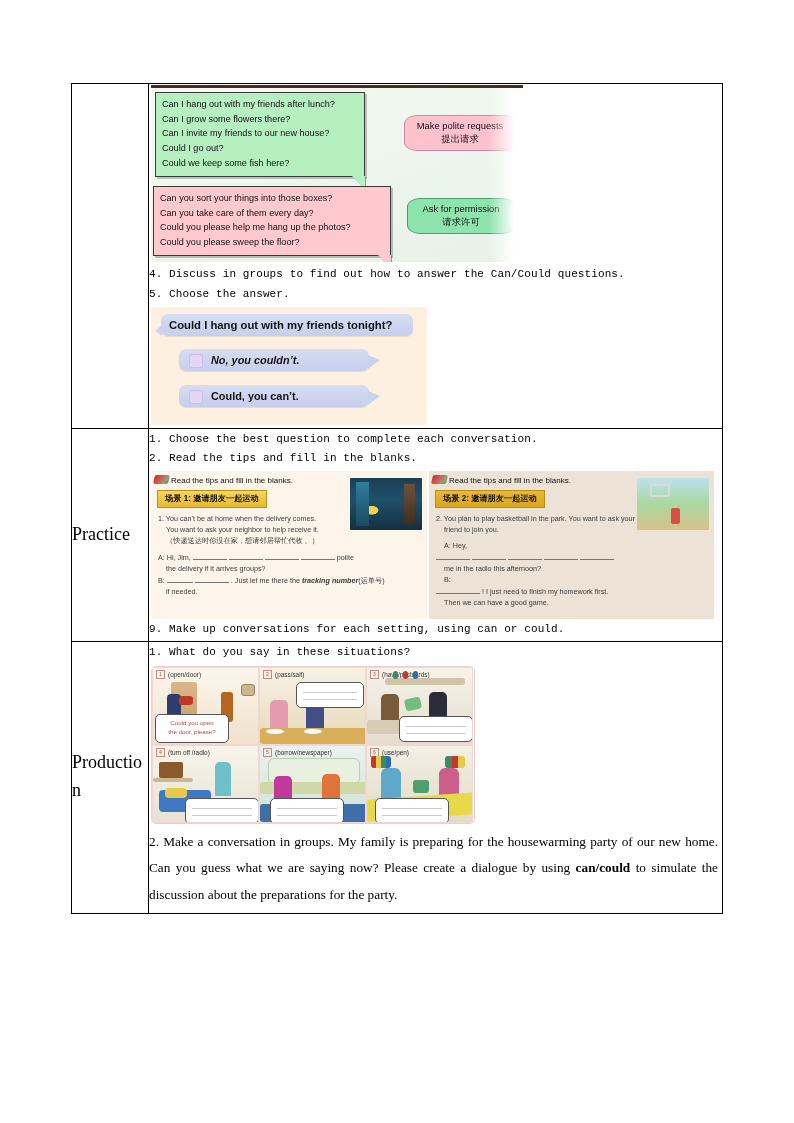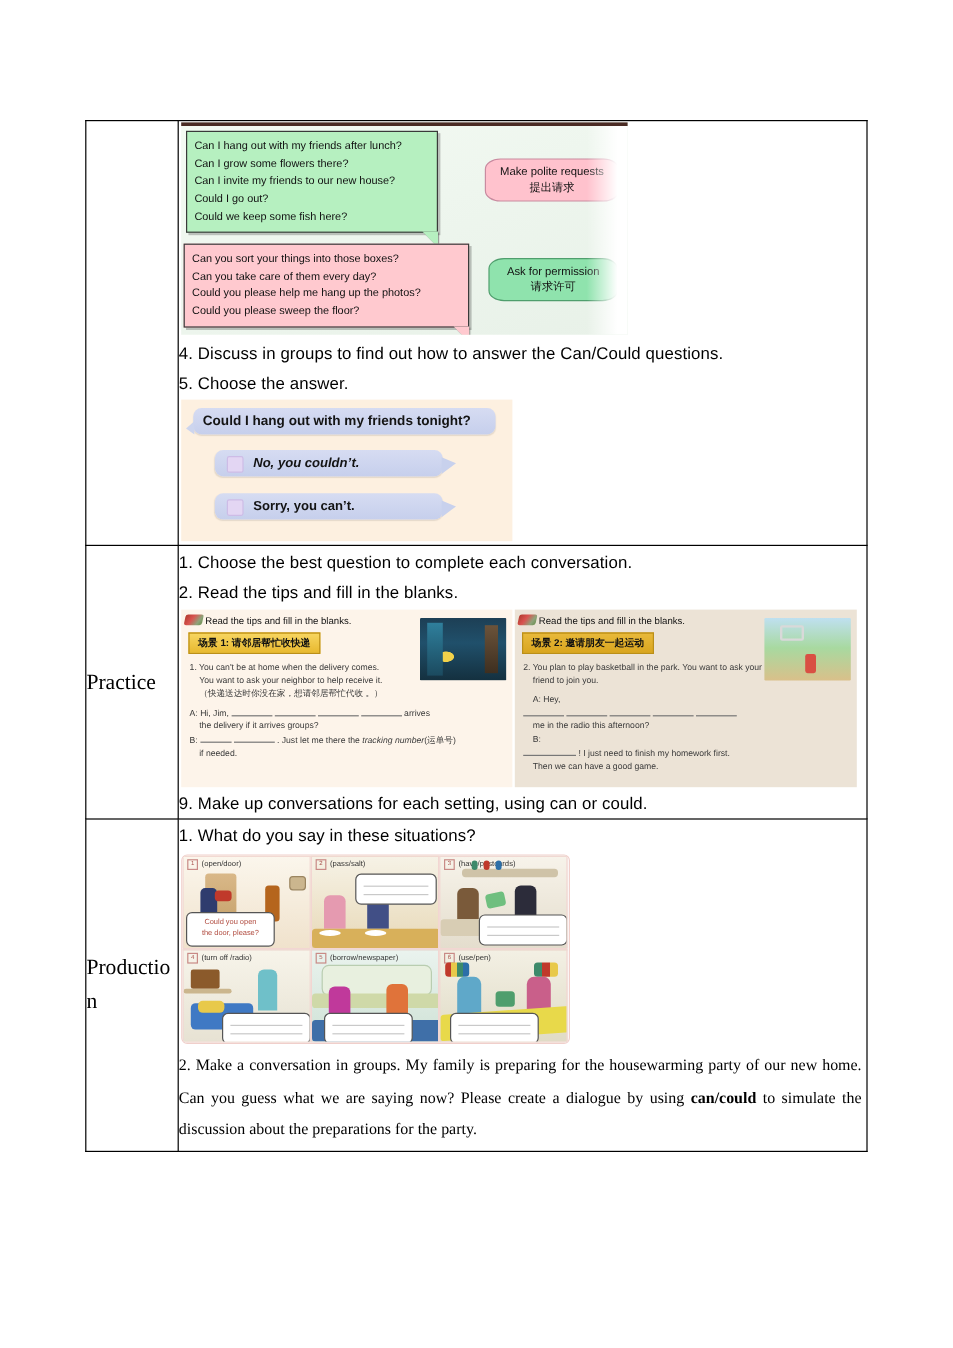--- a/index.html
+++ b/index.html
@@ -13,21 +13,21 @@
     position: relative;
     font-family: "Liberation Serif", serif;
     color: #000;
     overflow: hidden;
   }
 
   
   .lesson-table {
     position: absolute;
     left: 71px;
-    top: 100px;
+    top: 83px;
     width: 651px;
     border-collapse: collapse;
     table-layout: fixed;
   }
   .lesson-table td {
     border: 1px solid #000;
     vertical-align: top;
     padding: 0;
   }
   .col-stage { width: 77px; }
@@ -38,22 +38,22 @@
     font-size: 18px;
     line-height: 1.55;
     padding: 6px 5px 6px 6px;
     word-break: break-all;
   }
   .stage-cell.mid  { vertical-align: middle; }
 
   .body-cell { padding: 4px 4px 6px 6px; }
 
   .line {
-    font-family: Liberation Sans, sans-serif;
-    font-size: 14px;
+    font-family: Liberation Mono, monospace;
+    font-size: 11px;
     line-height: 1.62;
     margin: 2px 0 2px 0;
     letter-spacing: .1px;
   }
   .para {
     font-family: "Liberation Serif", serif;
     font-size: 13.3px;
     line-height: 2.0;
     margin: 5px 4px 4px 0;
     text-align: justify;
@@ -199,21 +199,21 @@
     background: linear-gradient(180deg,#e8b93a 0%, #d9a51f 100%);
   }
   .p-body {
     font-size: 7.2px;
     line-height: 1.52;
     padding: 6px 6px 0 7px;
     color: #3a3a3a;
   }
   .p-body .ind { padding-left: 8px; display:block; }
   .p-body .sp  { display:block; height:5px; }
-  .p-body i { font-style: italic; }
+  .p-body i { font-style: italic; font-weight: bold; }
   .u { display:inline-block; border-bottom:1px solid #777; height:7px; }
   .u-s { width: 26px; }
   .u-m { width: 34px; }
   .u-l { width: 44px; }
 
   .thumb {
     position: absolute;
     top: 7px; right: 5px;
     width: 72px; height: 52px;
     border-radius: 1px;
@@ -350,53 +350,53 @@
       <div class="line">5. Choose the answer.</div>
 
       <div class="slide-choose">
         <div class="sb sb-q">Could I hang out with my friends tonight?</div>
         <div class="sb sb-a sb-a1">
           <span class="box"></span>
           <span>No, you couldn’t.</span>
         </div>
         <div class="sb sb-a sb-a2">
           <span class="box"></span>
-          <span>Sorry, you can’t.</span>
+          <span>Could, you can’t.</span>
         </div>
       </div>
     </td>
   </tr>
 
   <tr>
     <td class="stage-cell mid">Practice</td>
     <td class="body-cell">
 
       <div class="line">1. Choose the best question to complete each conversation.</div>
       <div class="line">2. Read the tips and fill in the blanks.</div>
 
       <div class="practice-row">
 
         <div class="panel panel-left">
           <div class="p-head">
             <span class="brush"></span>
             <span>Read the tips and fill in the blanks.</span>
           </div>
-          <div class="scene-tag">场景 1: 请邻居帮忙收快递</div>
+          <div class="scene-tag">场景 1: 邀请朋友一起运动</div>
           <div class="thumb thumb-hall"></div>
           <div class="p-body">
             <span>1. You can't be at home when the delivery comes.</span>
             <span class="ind">You want to ask your neighbor to help receive it.</span>
             <span class="ind">（快递送达时你没在家，想请邻居帮忙代收 。）</span>
             <span class="sp"></span>
             <span>A: Hi, Jim,</span>
             <span class="u u-m"></span>
             <span class="u u-m"></span>
             <span class="u u-m"></span>
             <span class="u u-m"></span>
-            <span>arrives</span>
+            <span>polite</span>
             <span class="ind">the delivery if it arrives groups?</span>
             <span>B:</span>
             <span class="u u-s"></span>
             <span class="u u-m"></span>
             <span>. Just let me there the </span><i>tracking number</i><span>(运单号)</span>
             <span class="ind">if needed.</span>
           </div>
         </div>
 
         <div class="panel panel-right">

